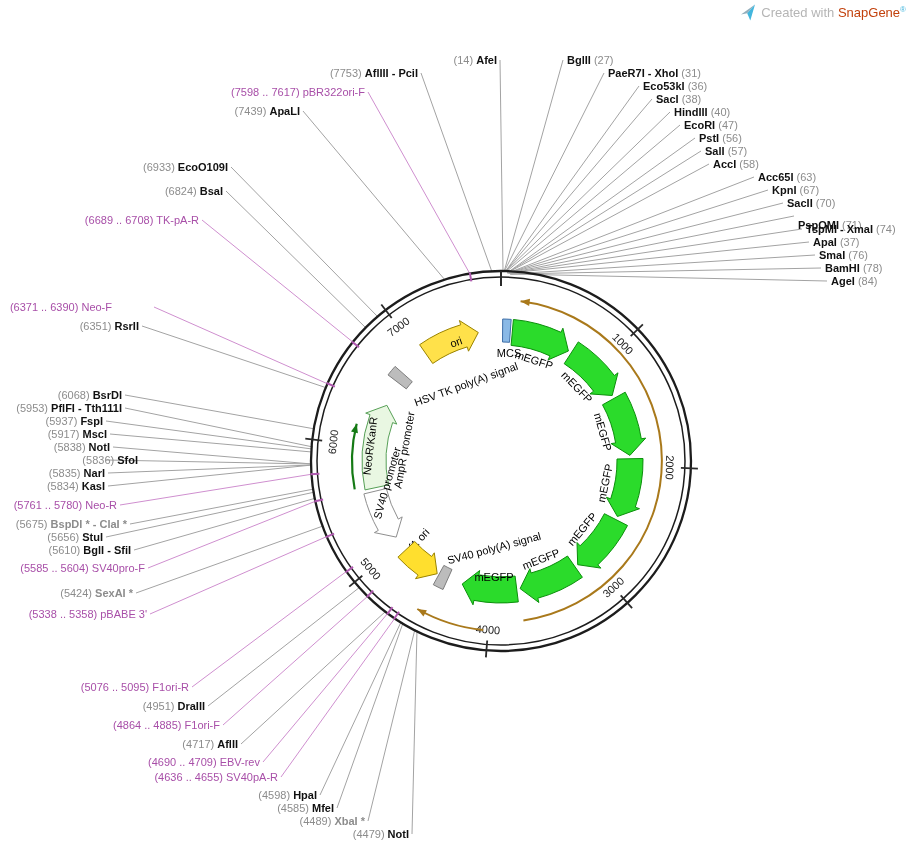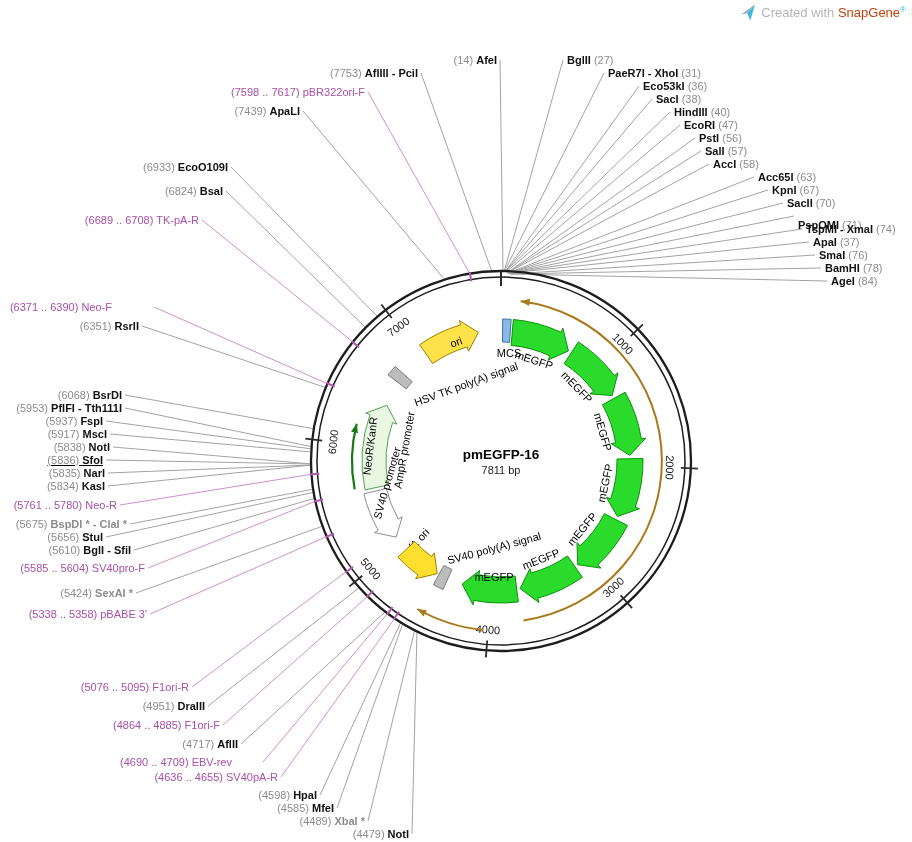--- a/index.html
+++ b/index.html
@@ -139,54 +139,50 @@
       <text transform="translate(404,450) rotate(-80)" text-anchor="middle" dominant-baseline="central" class="feat">AmpR promoter</text>
       <text transform="translate(387,483) rotate(-74)" text-anchor="middle" dominant-baseline="central" class="feat">SV40 promoter</text>
       <path d="M354.7,489.4A149 149 0 0 1 356.7,423.7" fill="none" stroke="#157a15" stroke-width="2.2"></path>
       <polygon points="356.7,423.7 351.0,431.5 357.9,433.3" fill="#157a15"></polygon>
       <path d="M520.6,301.2A161 161 0 0 1 523.4,620.4" fill="none" stroke="#a9791b" stroke-width="2"></path>
       <polygon points="520.6,301.2 530.0,298.7 529.1,305.9" fill="#a9791b"></polygon>
       <path d="M483.2,630.1A170 170 0 0 1 417.3,609" fill="none" stroke="#a9791b" stroke-width="2"></path>
       <polygon points="417.3,609 423.4,616.6 426.9,610.3" fill="#a9791b"></polygon>
     </svg>
 
-  <div class="center-label">
-    <div class="plasmid-name">pmEGFP-16</div>
-    <div class="plasmid-size">7811 bp</div>
-  </div>
 
   <div id="labels-layer">
       <div class="site-label enzyme" style="top: 66.5px; right: 494px;"><span class="lp">(7753)</span> <span class="ln">AflIII - PciI</span></div>
       <div class="site-label primer" style="top: 85.5px; right: 547px;"><span class="lp">(7598 .. 7617)</span> <span class="ln">pBR322ori-F</span></div>
       <div class="site-label enzyme" style="top: 104.5px; right: 612px;"><span class="lp">(7439)</span> <span class="ln">ApaLI</span></div>
       <div class="site-label enzyme" style="top: 160.5px; right: 684px;"><span class="lp">(6933)</span> <span class="ln">EcoO109I</span></div>
       <div class="site-label enzyme" style="top: 184.5px; right: 689px;"><span class="lp">(6824)</span> <span class="ln">BsaI</span></div>
       <div class="site-label primer" style="top: 213.5px; right: 713px;"><span class="lp">(6689 .. 6708)</span> <span class="ln">TK-pA-R</span></div>
       <div class="site-label primer" style="top: 300.5px; right: 800px;"><span class="lp">(6371 .. 6390)</span> <span class="ln">Neo-F</span></div>
       <div class="site-label enzyme" style="top: 319.5px; right: 773px;"><span class="lp">(6351)</span> <span class="ln">RsrII</span></div>
       <div class="site-label enzyme" style="top: 388.5px; right: 790px;"><span class="lp">(6068)</span> <span class="ln">BsrDI</span></div>
       <div class="site-label enzyme" style="top: 401.5px; right: 790px;"><span class="lp">(5953)</span> <span class="ln">PflFI - Tth111I</span></div>
       <div class="site-label enzyme" style="top: 414.5px; right: 809px;"><span class="lp">(5937)</span> <span class="ln">FspI</span></div>
       <div class="site-label enzyme" style="top: 427.5px; right: 805px;"><span class="lp">(5917)</span> <span class="ln">MscI</span></div>
       <div class="site-label enzyme" style="top: 440.5px; right: 802px;"><span class="lp">(5838)</span> <span class="ln">NotI</span></div>
-      <div class="site-label enzyme" style="top: 453.5px; right: 809px; text-decoration: underline;"><span class="lp">(5836)</span> <span class="ln">SfoI</span></div>
+      <div class="site-label enzyme" style="top: 453.5px; right: 774px;"><span class="lp">(5836)</span> <span class="ln">SfoI</span></div>
       <div class="site-label enzyme" style="top: 466.5px; right: 807px;"><span class="lp">(5835)</span> <span class="ln">NarI</span></div>
       <div class="site-label enzyme" style="top: 479.5px; right: 807px;"><span class="lp">(5834)</span> <span class="ln">KasI</span></div>
       <div class="site-label primer" style="top: 498.5px; right: 795px;"><span class="lp">(5761 .. 5780)</span> <span class="ln">Neo-R</span></div>
       <div class="site-label muted" style="top: 517.5px; right: 785px;"><span class="lp">(5675)</span> <span class="ln">BspDI * - ClaI *</span></div>
       <div class="site-label enzyme" style="top: 530.5px; right: 809px;"><span class="lp">(5656)</span> <span class="ln">StuI</span></div>
       <div class="site-label enzyme" style="top: 543.5px; right: 781px;"><span class="lp">(5610)</span> <span class="ln">BglI - SfiI</span></div>
       <div class="site-label primer" style="top: 561.5px; right: 767px;"><span class="lp">(5585 .. 5604)</span> <span class="ln">SV40pro-F</span></div>
       <div class="site-label muted" style="top: 586.5px; right: 779px; text-align: right;"><span class="lp">(5424)</span> <span class="ln">SexAI *</span></div>
       <div class="site-label primer" style="top: 607.5px; right: 765px; text-align: right;"><span class="lp">(5338 .. 5358)</span> <span class="ln">pBABE 3'</span></div>
       <div class="site-label primer" style="top: 680.5px; right: 723px;"><span class="lp">(5076 .. 5095)</span> <span class="ln">F1ori-R</span></div>
       <div class="site-label enzyme" style="top: 699.5px; right: 707px;"><span class="lp">(4951)</span> <span class="ln">DraIII</span></div>
       <div class="site-label primer" style="top: 718.5px; right: 692px;"><span class="lp">(4864 .. 4885)</span> <span class="ln">F1ori-F</span></div>
       <div class="site-label enzyme" style="top: 737.5px; right: 674px;"><span class="lp">(4717)</span> <span class="ln">AflII</span></div>
-      <div class="site-label primer" style="top: 755.5px; right: 680px;"><span class="lp">(4690 .. 4709)</span> <span class="ln">EBV-rev</span></div>
+      <div class="site-label primer" style="top: 755.5px; right: 652px;"><span class="lp">(4690 .. 4709)</span> <span class="ln">EBV-rev</span></div>
       <div class="site-label primer" style="top: 770.5px; right: 634px;"><span class="lp">(4636 .. 4655)</span> <span class="ln">SV40pA-R</span></div>
       <div class="site-label enzyme" style="top: 788.5px; right: 595px;"><span class="lp">(4598)</span> <span class="ln">HpaI</span></div>
       <div class="site-label enzyme" style="top: 801.5px; right: 578px;"><span class="lp">(4585)</span> <span class="ln">MfeI</span></div>
       <div class="site-label muted" style="top: 814.5px; right: 547px;"><span class="lp">(4489)</span> <span class="ln">XbaI *</span></div>
       <div class="site-label enzyme" style="top: 827.5px; right: 503px;"><span class="lp">(4479)</span> <span class="ln">NotI</span></div>
       <div class="site-label enzyme" style="top: 53.5px; right: 415px;"><span class="lp">(14)</span> <span class="ln">AfeI</span></div>
       <div class="site-label enzyme" style="top: 53.5px; left: 567px;"><span class="ln">BglII</span> <span class="lp">(27)</span></div>
       <div class="site-label enzyme" style="top: 66.5px; left: 608px;"><span class="ln">PaeR7I - XhoI</span> <span class="lp">(31)</span></div>
       <div class="site-label enzyme" style="top: 79.5px; left: 643px;"><span class="ln">Eco53kI</span> <span class="lp">(36)</span></div>
       <div class="site-label enzyme" style="top: 92.5px; left: 656px;"><span class="ln">SacI</span> <span class="lp">(38)</span></div>

